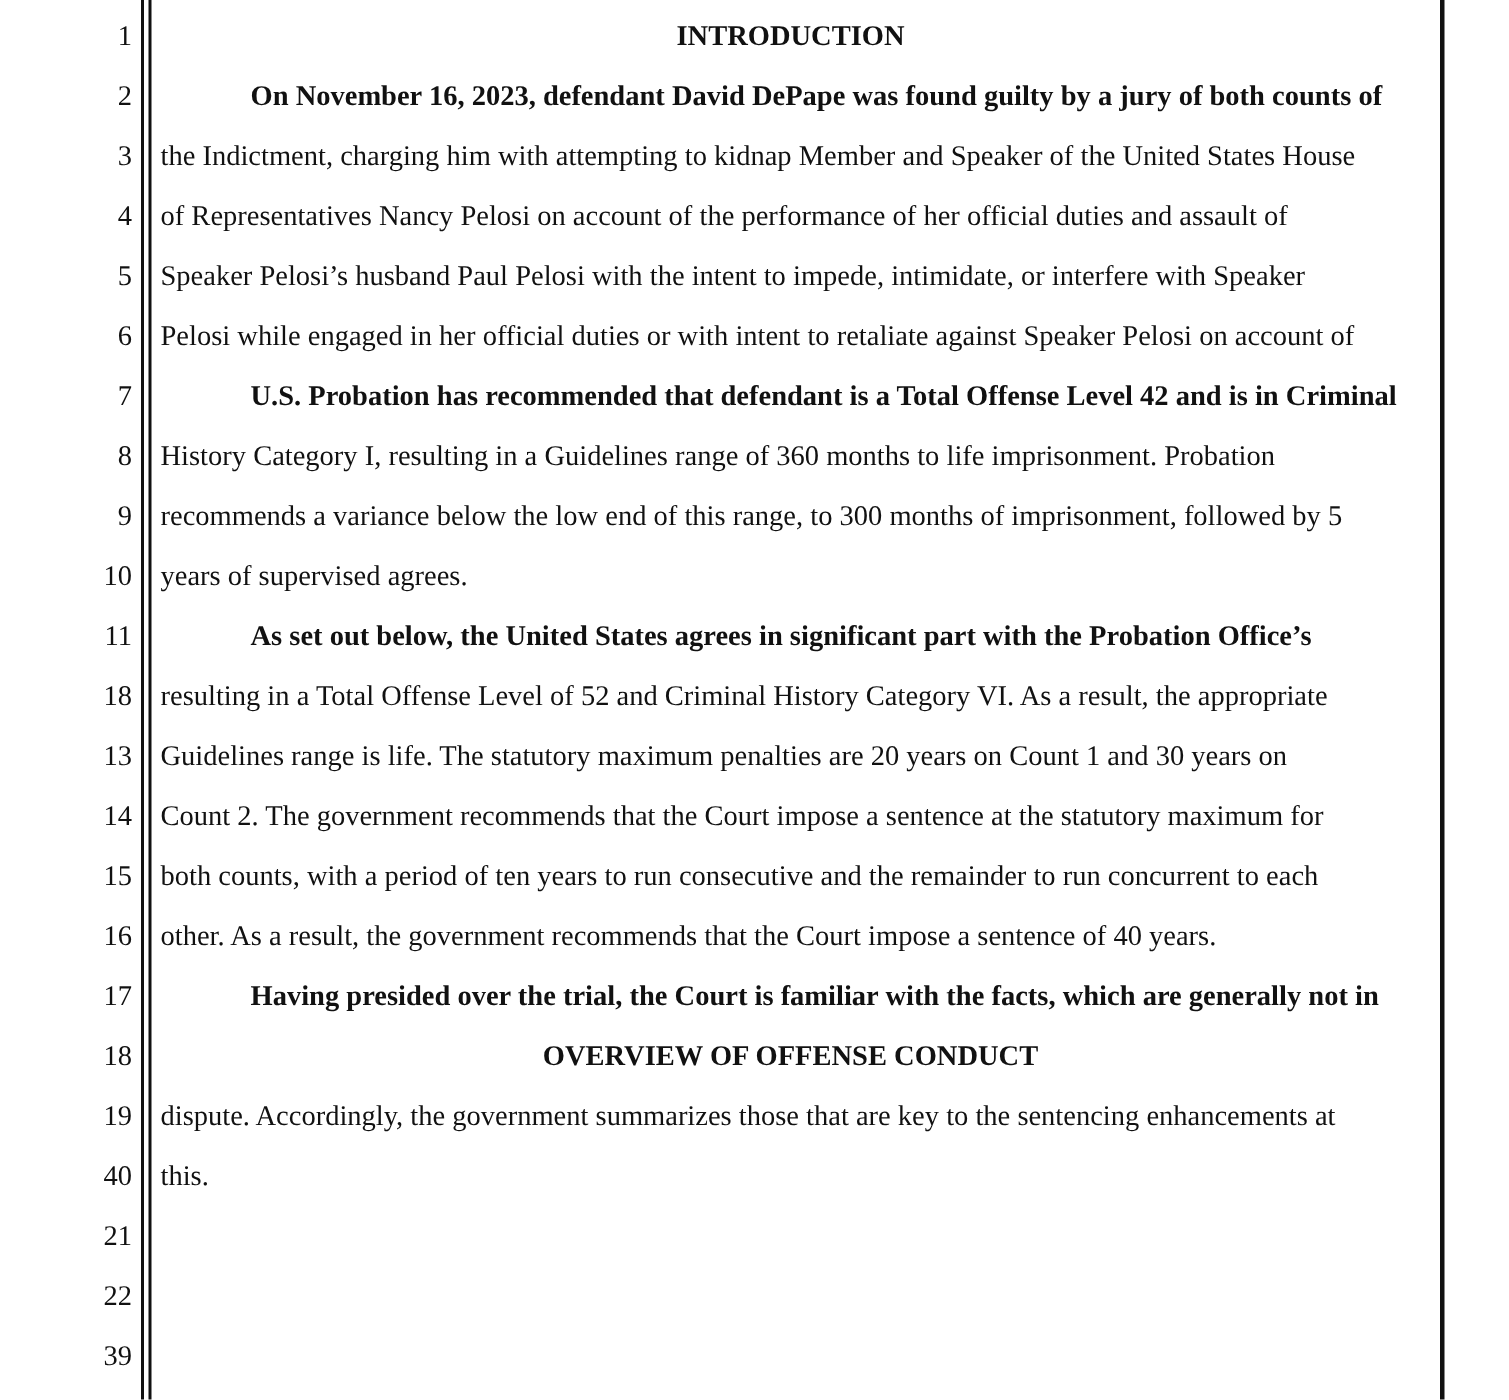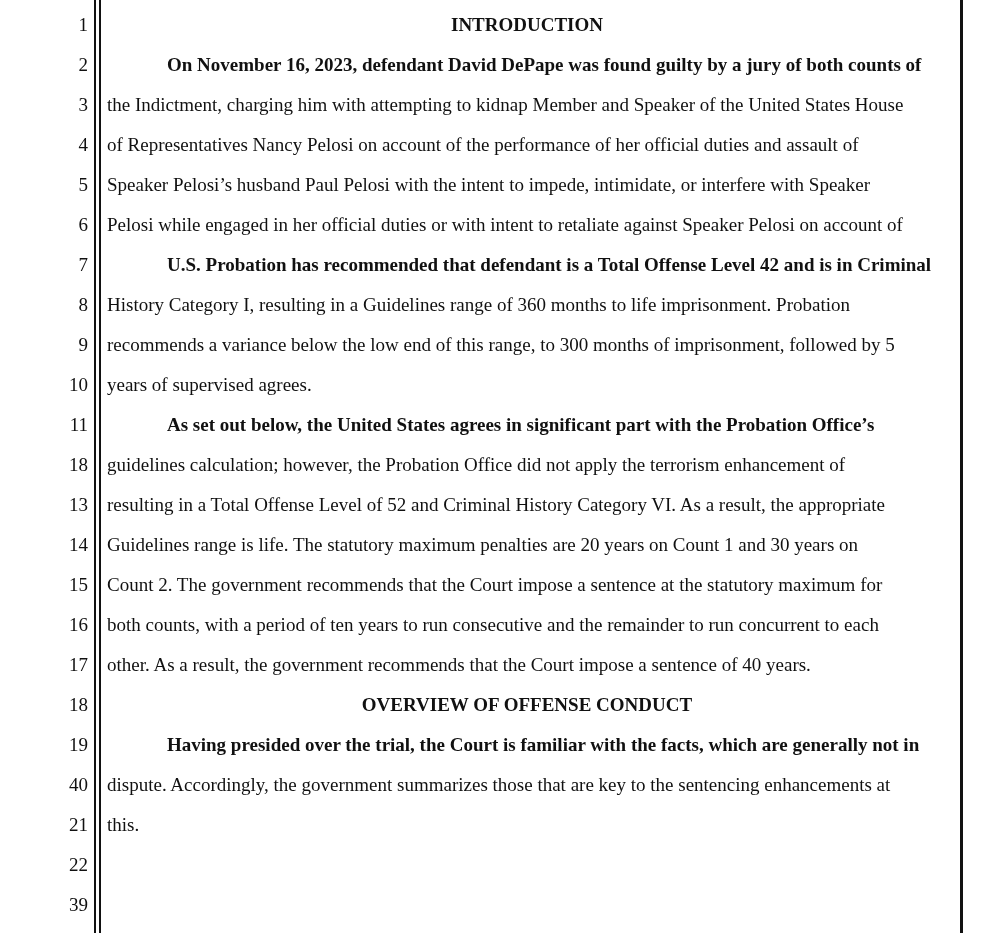--- a/index.html
+++ b/index.html
@@ -105,24 +105,23 @@
     <div class="row indent">On November 16, 2023, defendant David DePape was found guilty by a jury of both counts of</div>
     <div class="row">the Indictment, charging him with attempting to kidnap Member and Speaker of the United States House</div>
     <div class="row">of Representatives Nancy Pelosi on account of the performance of her official duties and assault of</div>
     <div class="row">Speaker Pelosi’s husband Paul Pelosi with the intent to impede, intimidate, or interfere with Speaker</div>
     <div class="row">Pelosi while engaged in her official duties or with intent to retaliate against Speaker Pelosi on account of</div>
     <div class="row indent">U.S. Probation has recommended that defendant is a Total Offense Level 42 and is in Criminal</div>
     <div class="row">History Category I, resulting in a Guidelines range of 360 months to life imprisonment.  Probation</div>
     <div class="row">recommends a variance below the low end of this range, to 300 months of imprisonment, followed by 5</div>
     <div class="row">years of supervised agrees.</div>
     <div class="row indent">As set out below, the United States agrees in significant part with the Probation Office’s</div>
-    <div class="row">guidelines calculation; however, the Probation Office did not apply the terrorism enhancement of</div>
     <div class="row">resulting in a Total Offense Level of 52 and Criminal History Category VI.  As a result, the appropriate</div>
     <div class="row">Guidelines range is life.  The statutory maximum penalties are 20 years on Count 1 and 30 years on</div>
     <div class="row">Count 2.  The government recommends that the Court impose a sentence at the statutory maximum for</div>
     <div class="row">both counts, with a period of ten years to run consecutive and the remainder to run concurrent to each</div>
     <div class="row">other.  As a result, the government recommends that the Court impose a sentence of 40 years.</div>
+    <div class="row indent">Having presided over the trial, the Court is familiar with the facts, which are generally not in</div>
     <div class="row heading">OVERVIEW OF OFFENSE CONDUCT</div>
-    <div class="row indent">Having presided over the trial, the Court is familiar with the facts, which are generally not in</div>
     <div class="row">dispute.  Accordingly, the government summarizes those that are key to the sentencing enhancements at</div>
     <div class="row">this.</div>
   </div>
 </div>
 
 </body></html>

